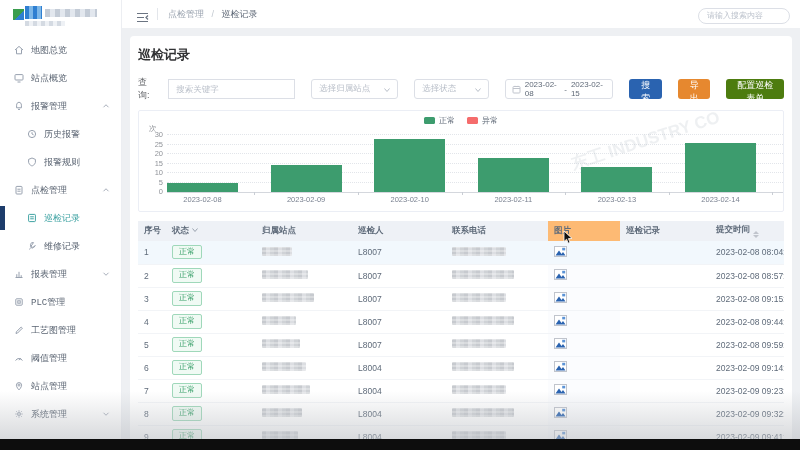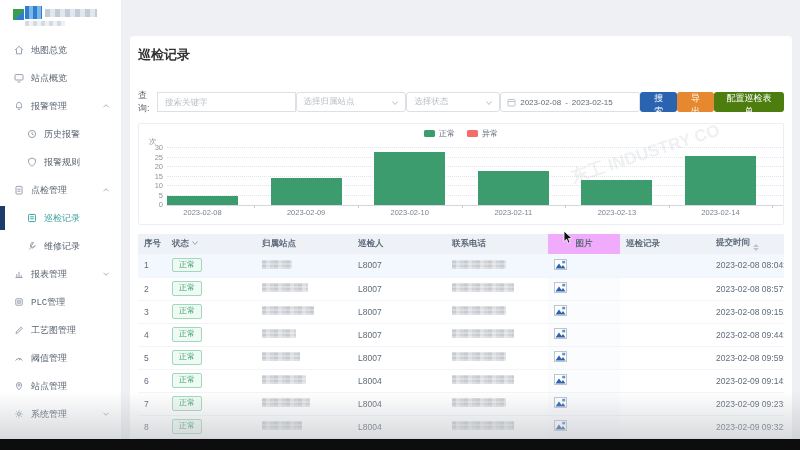--- a/index.html
+++ b/index.html
@@ -35,21 +35,21 @@
   .crumb .cur { color:#606a78; }
   .top-search { margin-left:auto; }
   .top-search input { width:92px; height:16px; border:1px solid #dcdfe6; border-radius:9px; font-size:8px; padding:0 8px; color:#606a78; background:#fff; outline:none; }
   .top-search input::placeholder { color:#bcc2cc; }
 
   
   .main { position:absolute; left:122px; right:0; top:28px; bottom:0; background:#eef0f3; }
   .card { position:absolute; left:8px; right:8px; top:8px; bottom:0; background:#fff; border-radius:4px 4px 0 0; padding:10px 8px 0 8px; overflow:hidden; }
   .card-title { font-size:13px; font-weight:bold; color:#303133; }
 
-  .filters { display:flex; align-items:center; margin-top:25px; gap:0; }
+  .filters { display:flex; align-items:center; margin-top:12px; gap:16px; }
   .f-label { font-size:9px; color:#606266; }
   .f-input { width:148px; height:20px; border:1px solid #dcdfe6; border-radius:0; font-size:8.5px; padding:0 7px; color:#606a78; outline:none; }
   .f-input::placeholder { color:#b9bfc9; }
   .f-select { position:relative; width:118px; height:20px; border:1px solid #dcdfe6; border-radius:3px; font-size:8.5px; color:#b9bfc9; display:flex; align-items:center; padding:0 7px; cursor:pointer; background:#fff; }
   .f-select.small { width:100px; }
   .f-select .dd { position:absolute; right:6px; top:6px; width:8px; height:8px; color:#b9bfc9; }
   .f-select .dd svg { width:8px; height:8px; }
   .f-date { display:flex; align-items:center; gap:4px; width:150px; height:20px; border:1px solid #dcdfe6; border-radius:3px; font-size:8px; color:#606a78; padding:0 6px; background:#fff; cursor:pointer; }
   .f-date .cal { width:9px; height:9px; color:#c0c4cc; flex:0 0 auto; }
   .f-date .cal svg { width:9px; height:9px; }
@@ -68,21 +68,21 @@
   .gridline { position:absolute; left:0; right:0; height:0; border-top:1px dotted #e2e5ea; }
   .ytick { position:absolute; left:-24px; width:20px; text-align:right; font-size:7.5px; color:#909399; }
   .bar { position:absolute; bottom:0; border-radius:0; }
   .xlabel { position:absolute; top:calc(100% + 3px); transform:translateX(-50%); font-size:7.5px; color:#7a8291; white-space:nowrap; }
   .xtick { position:absolute; top:100%; width:1px; height:3px; background:#c9cdd4; }
   .watermark { position:absolute; right:60px; top:18px; transform:rotate(-18deg); font-size:17px; font-weight:bold; color:rgba(140,155,170,0.15); white-space:nowrap; pointer-events:none; z-index:1; }
 
   
   table { width:100%; border-collapse:collapse; table-layout:fixed; margin-top:9px; }
   th { background:#eef1f6; font-size:8.5px; color:#5f6b7a; font-weight:bold; text-align:left; height:20px; padding:0 6px; white-space:nowrap; overflow:hidden; }
-  th.col-pic { background:#f0abfc;text-align:center; }
+  th.col-pic { background:#fdba74; }
   td { font-size:8.5px; color:#5f6b7a; height:23px; padding:0 6px; border-bottom:1px solid #f2f4f7; white-space:nowrap; overflow:hidden; }
   td.col-pic { background:#fbfcfe; }
   tbody tr:first-child td { background:#f2f8fd; }
   th:last-child, td:last-child { text-align:left; padding-right:8px; }
   .sort-dd { display:inline-block; width:8px; height:8px; vertical-align:-1px; color:#9aa3af; }
   .sort-dd svg { width:8px; height:8px; }
   .caret-sort { display:inline-flex; flex-direction:column; vertical-align:-2px; margin-left:3px; line-height:0; }
   .caret-sort i { width:0; height:0; border-left:3px solid transparent; border-right:3px solid transparent; display:block; }
   .caret-up { border-bottom:3.5px solid #c0c4cc; margin-bottom:1.5px; }
   .caret-down { border-top:3.5px solid #c0c4cc; }
@@ -264,20 +264,35 @@
           </span>
         <span class="s-label">系统管理</span>
         <span class="chev"><svg viewBox="0 0 12 12" fill="none" stroke="currentColor" stroke-width="1.2">
               <polyline points="3,4.5 6,7.5 9,4.5"></polyline>
             </svg></span>
       </div>
 
     </div>
   </div>
 
+  <div class="topbar">
+    <span class="collapse-ic"><svg viewBox="0 0 13 11" fill="none" stroke="currentColor" stroke-width="1.2">
+          <path d="M1 1.5 H12 M1 5.5 H8 M1 9.5 H12"></path>
+          <path d="M12 3.5 L10 5.5 L12 7.5"></path>
+        </svg></span>
+    <span class="top-divider"></span>
+    <span class="crumb">
+      <span>点检管理</span>
+      <span class="sep">/</span>
+      <span class="cur">巡检记录</span>
+    </span>
+    <span class="top-search">
+      <input type="text" placeholder="请输入搜索内容" style="">
+    </span>
+  </div>
 
   <div class="main">
     <div class="card">
 
       <div class="card-title">巡检记录</div>
 
       <div class="filters">
         <span class="f-label">查询:</span>
         <input class="f-input" type="text" placeholder="搜索关键字" style="">
         <div class="f-select">

